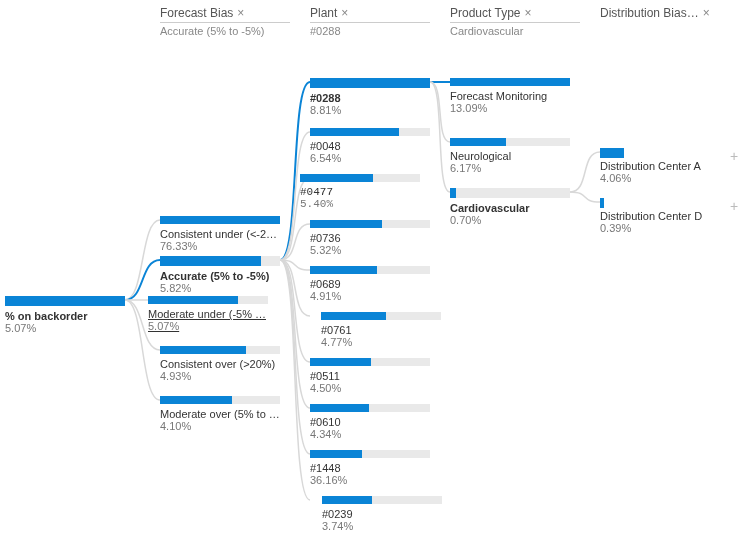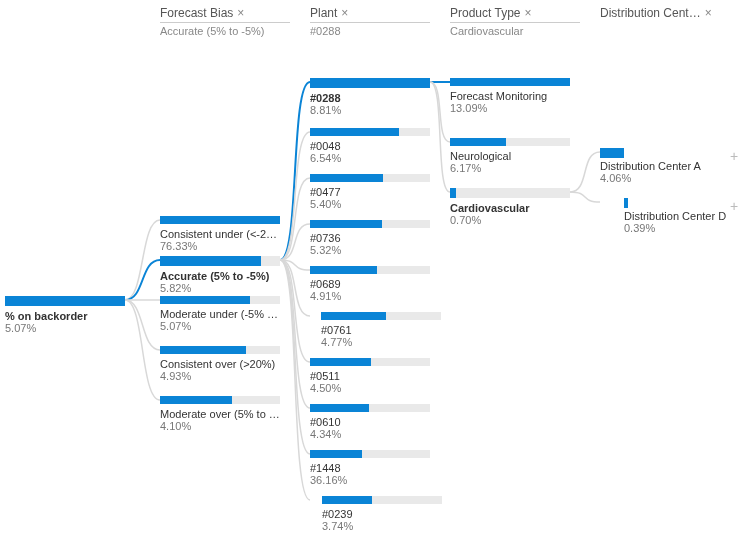--- a/index.html
+++ b/index.html
@@ -66,21 +66,21 @@
 </div>
 <div class="col-header" style="left:450px; width:130px">
   <div class="title">
         <span>Product Type</span>
         <span class="close">×</span>
       </div>
   <div class="sub">Cardiovascular</div>
 </div>
 <div class="col-header" style="left:600px; width:130px">
   <div class="title">
-        <span>Distribution Cent…</span>
+        <span>Distribution Bias…</span>
         <span class="close">×</span>
       </div>
 </div>
 
 <div class="node" style="left:5px; top:296px; width:120px">
   <div class="bar thick">
         <div class="fill" style="width:100%"></div>
       </div>
   <div class="label bold">% on backorder</div>
   <div class="val">5.07%</div>
@@ -94,21 +94,21 @@
         <div class="label">Consistent under (&lt;-2…</div>
         <div class="val">76.33%</div>
       </div>
       <div class="node" style="left: 160px; top: 256px; width: 120px;">
         <div class="bar thick">
           <div class="fill" style="width: 84%;"></div>
         </div>
         <div class="label bold">Accurate (5% to -5%)</div>
         <div class="val">5.82%</div>
       </div>
-      <div class="node" style="left: 160px; top: 296px; width: 120px;">
+      <div class="node" style="left: 148px; top: 296px; width: 120px; text-decoration: underline;">
         <div class="bar">
           <div class="fill" style="width: 75%;"></div>
         </div>
         <div class="label">Moderate under (-5% …</div>
         <div class="val">5.07%</div>
       </div>
       <div class="node" style="left: 160px; top: 346px; width: 120px;">
         <div class="bar">
           <div class="fill" style="width: 72%;"></div>
         </div>
@@ -131,21 +131,21 @@
         <div class="label bold">#0288</div>
         <div class="val">8.81%</div>
       </div>
       <div class="node" style="left: 310px; top: 128px; width: 120px;">
         <div class="bar">
           <div class="fill" style="width: 74%;"></div>
         </div>
         <div class="label">#0048</div>
         <div class="val">6.54%</div>
       </div>
-      <div class="node" style="left: 310px; top: 174px; width: 120px;">
+      <div class="node" style="left: 300px; top: 174px; width: 120px; font-family: Liberation Mono, monospace;">
         <div class="bar">
           <div class="fill" style="width: 61%;"></div>
         </div>
         <div class="label">#0477</div>
         <div class="val">5.40%</div>
       </div>
       <div class="node" style="left: 310px; top: 220px; width: 120px;">
         <div class="bar">
           <div class="fill" style="width: 60%;"></div>
         </div>
@@ -219,21 +219,21 @@
       </div>
     </div>
 <div id="dist-col">
       <div class="node" style="left: 600px; top: 148px; width: 120px;">
         <div class="bar" style="background: transparent;">
           <div class="fill" style="width: 20%; min-width: 4px; height: 10px;"></div>
         </div>
         <div class="label">Distribution Center A</div>
         <div class="val">4.06%</div>
       </div>
-      <div class="node" style="left: 600px; top: 198px; width: 120px; margin-left: 24px;">
+      <div class="node" style="left: 600px; top: 198px; width: 120px;">
         <div class="bar" style="background: transparent;">
           <div class="fill" style="width: 2%; min-width: 4px; height: 10px;"></div>
         </div>
         <div class="label">Distribution Center D</div>
         <div class="val">0.39%</div>
       </div>
     </div>
 
 <span class="plus" style="left:730px; top:148px">+</span>
 <span class="plus" style="left:730px; top:198px">+</span>

